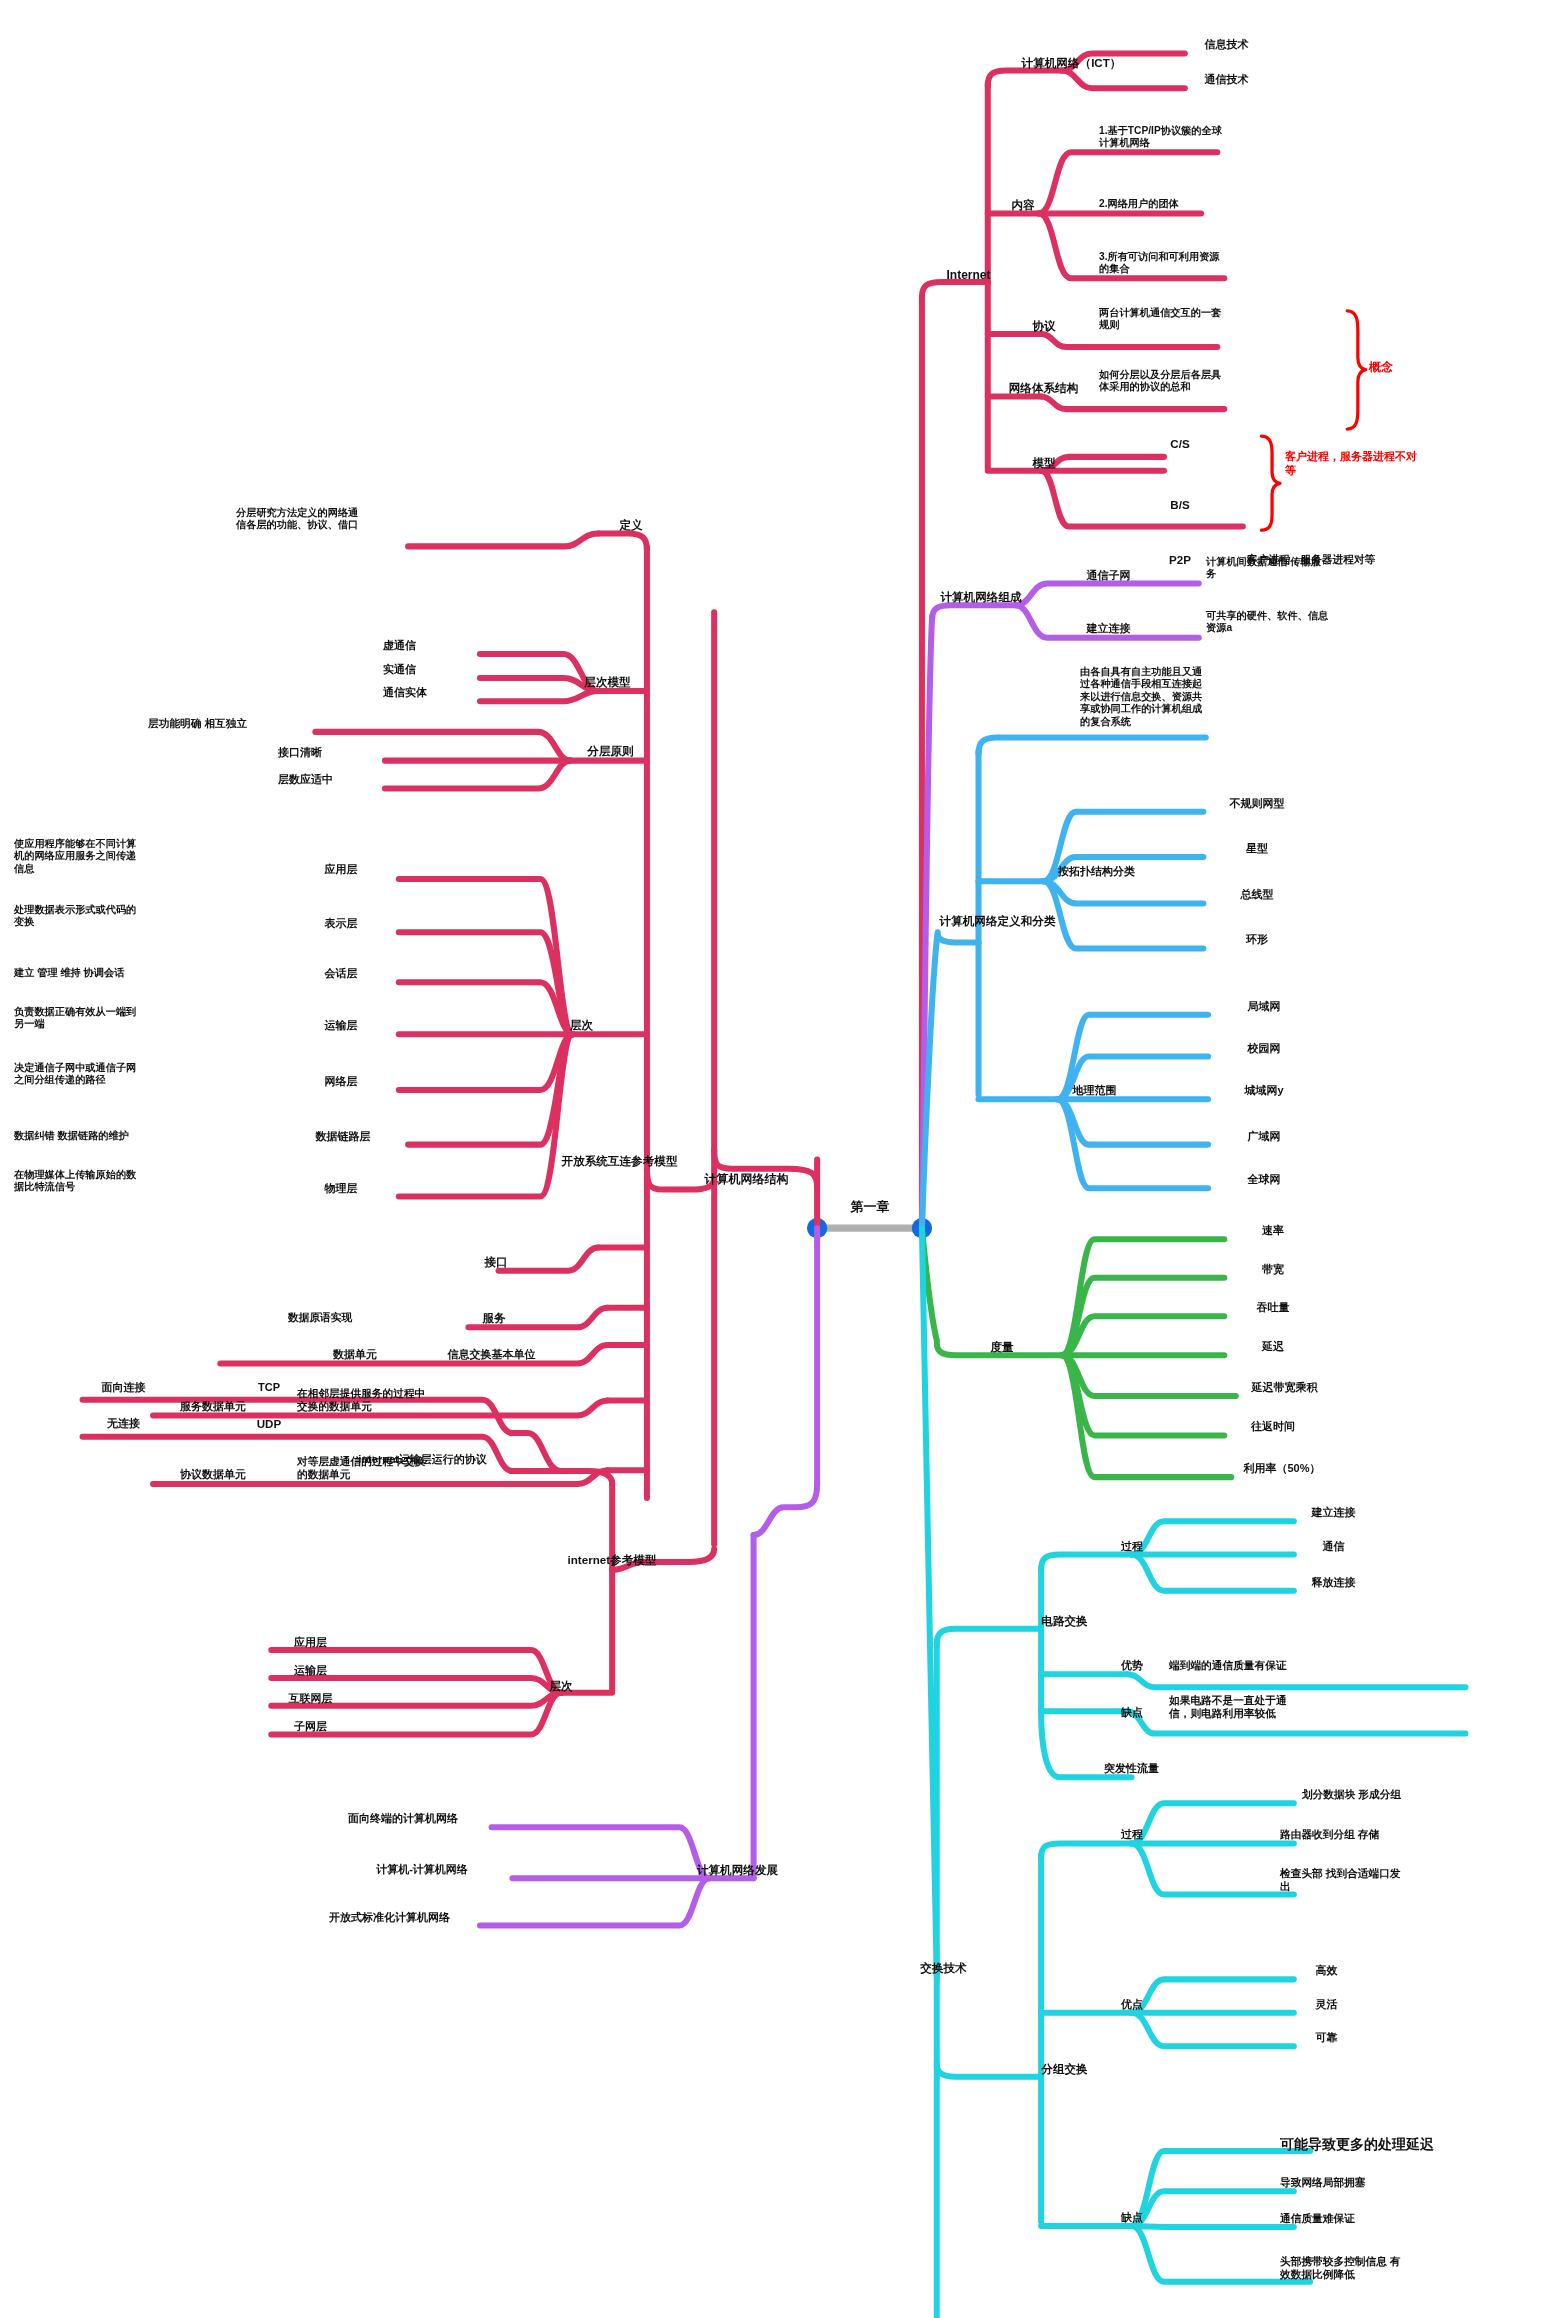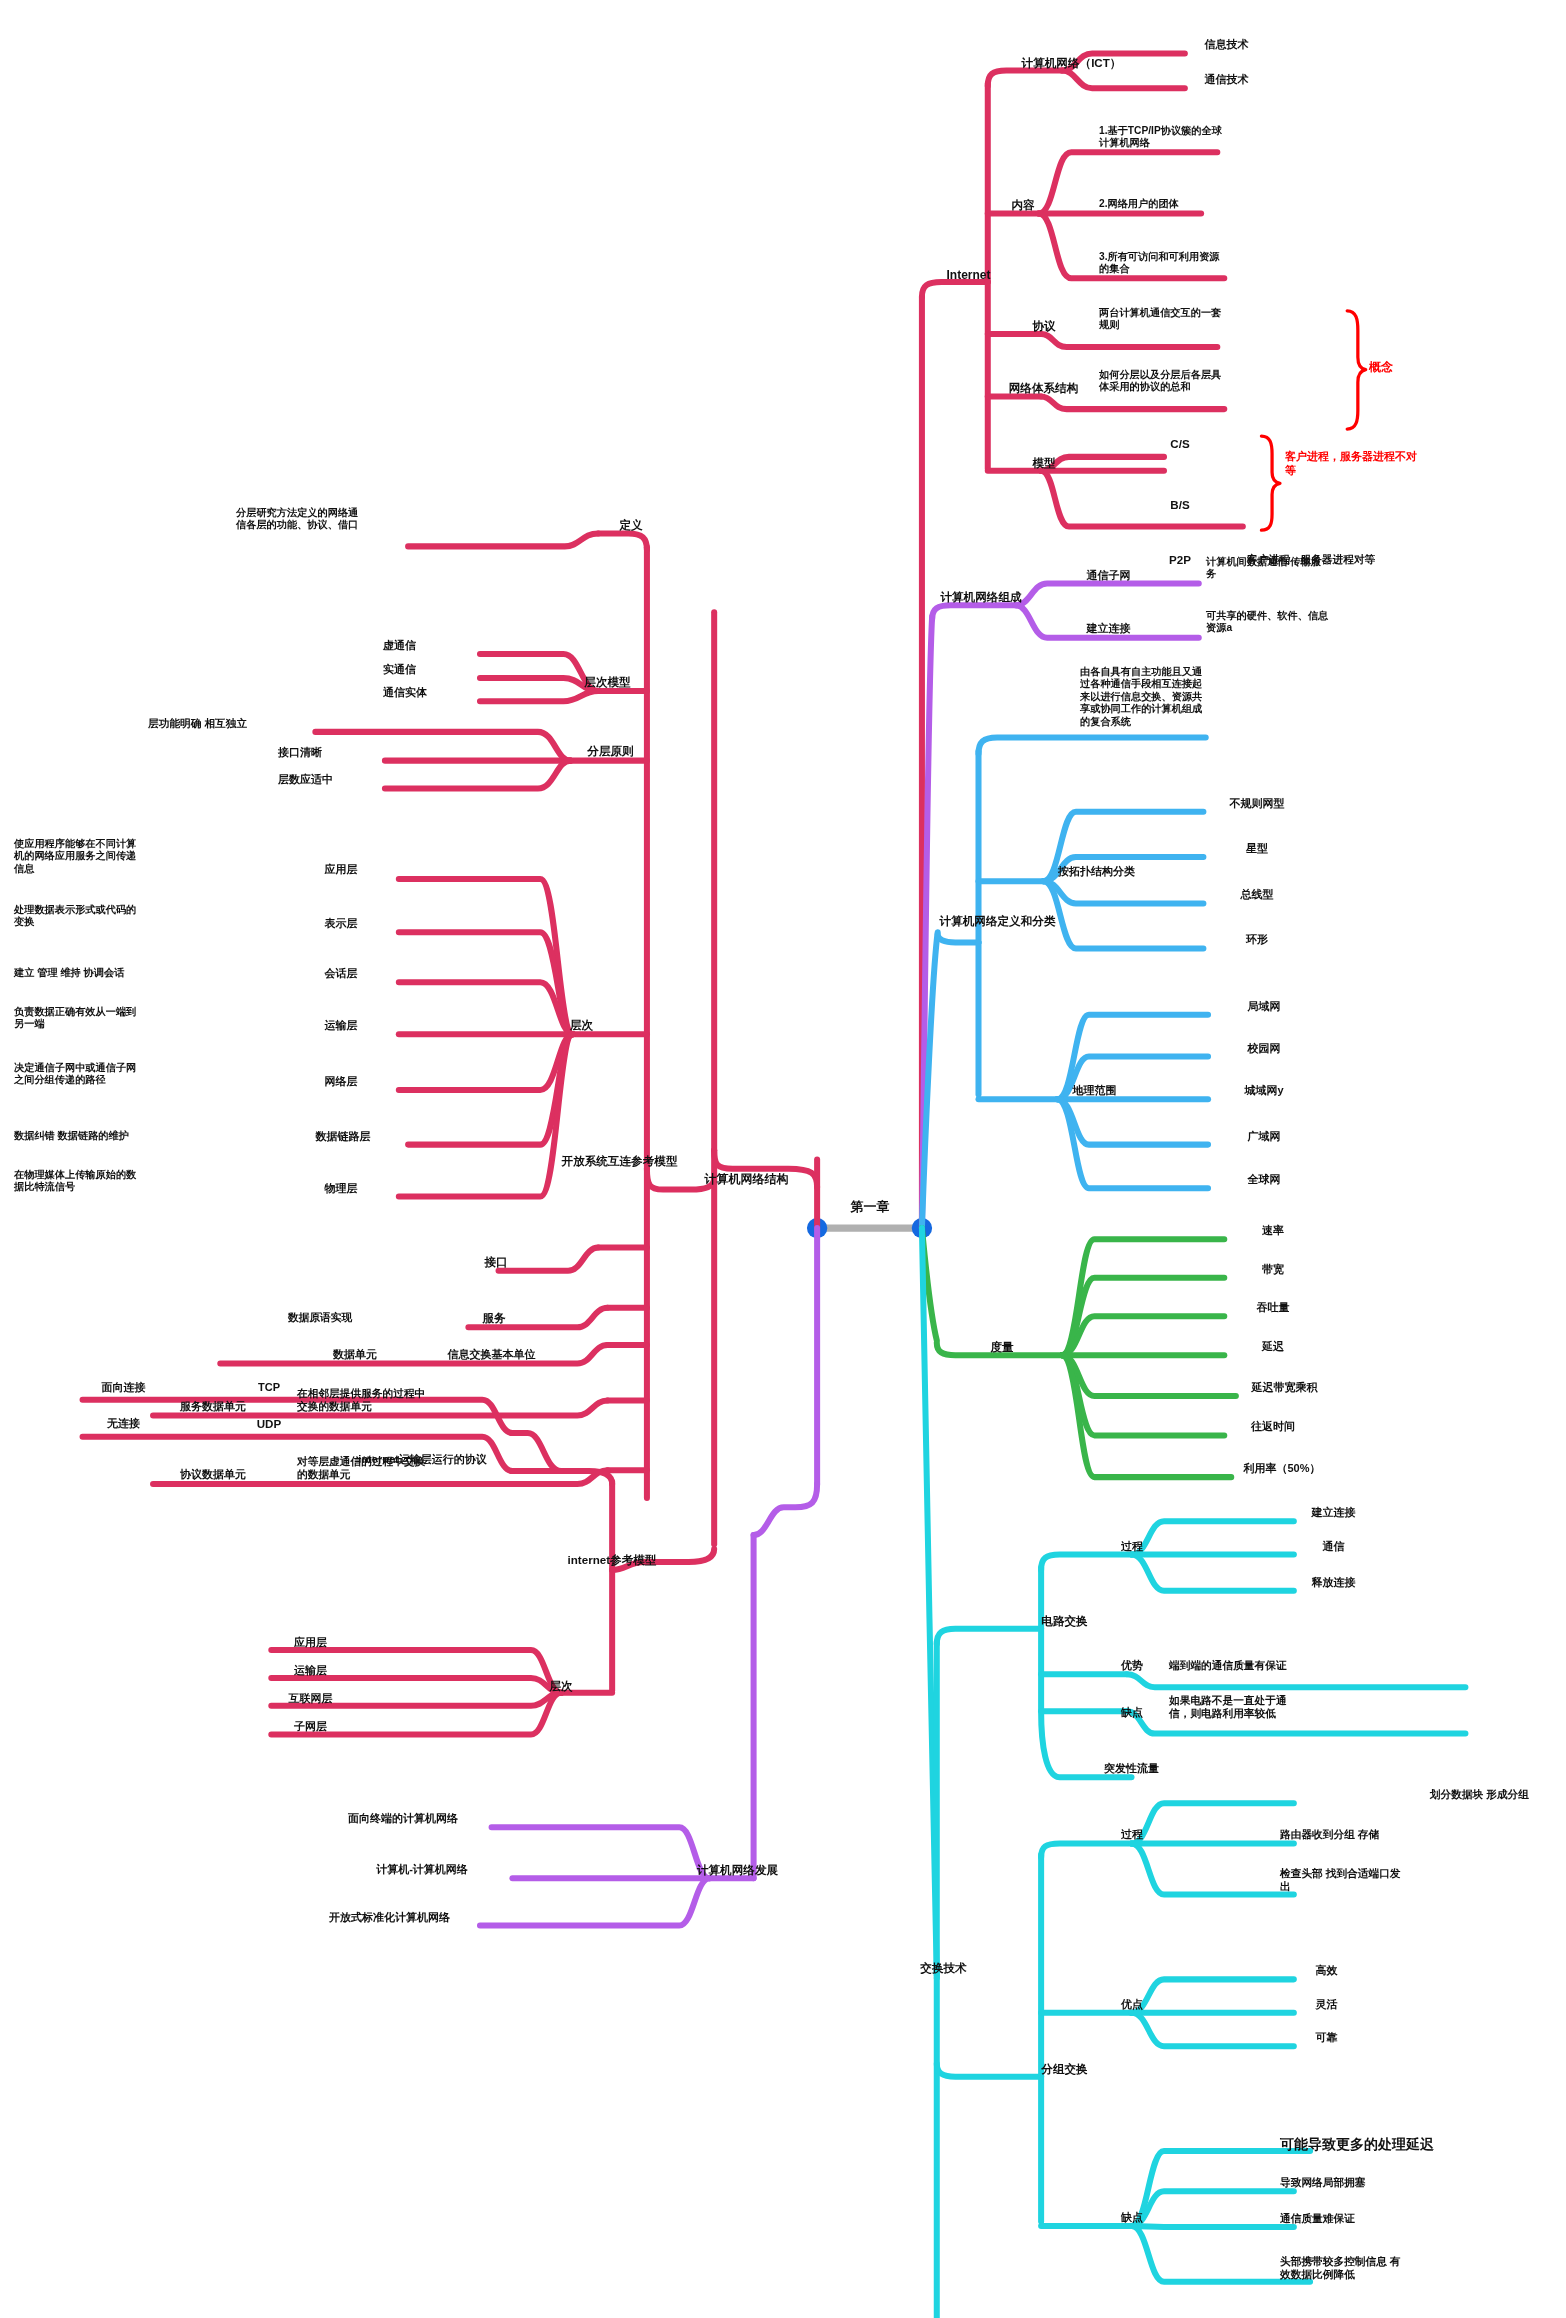--- a/index.html
+++ b/index.html
@@ -375,21 +375,21 @@
   <div class="node right" style="left:1169px;top:1659px;width:260px;font-size:10.7px;text-align:left;">端到端的通信质量有保证</div>
 
   <div class="node center" style="left:1104px;top:1706px;width:56px;font-size:11px;">缺点</div>
   <div class="node right" style="left:1169px;top:1694px;width:260px;font-size:10.7px;text-align:left;">如果电路不是一直处于通
 信，则电路利用率较低</div>
 
   <div class="node center" style="left:1076px;top:1762px;width:111px;font-size:11px;">突发性流量</div>
 
   <div class="node center" style="left:1018px;top:2062px;width:93px;font-size:11.6px;">分组交换</div>
   <div class="node center" style="left:1104px;top:1828px;width:56px;font-size:11px;">过程</div>
-  <div class="node right" style="left:1330px;top:1788px;width:199px;font-size:10.7px;text-align:right;">划分数据块 形成分组</div>
+  <div class="node right" style="left:1252px;top:1788px;width:199px;font-size:10.7px;text-align:center;">划分数据块 形成分组</div>
   <div class="node right" style="left:1280px;top:1828px;width:199px;font-size:10.7px;text-align:left;">路由器收到分组 存储</div>
   <div class="node right" style="left:1280px;top:1867px;width:199px;font-size:10.7px;text-align:left;">检查头部 找到合适端口发
 出</div>
 
   <div class="node center" style="left:1104px;top:1998px;width:56px;font-size:11px;">优点</div>
   <div class="node center" style="left:1280px;top:1964px;width:93px;font-size:11px;">高效</div>
   <div class="node center" style="left:1280px;top:1998px;width:93px;font-size:11px;">灵活</div>
   <div class="node center" style="left:1280px;top:2031px;width:93px;font-size:11px;">可靠</div>
 
   <div class="node center" style="left:1104px;top:2211px;width:56px;font-size:11px;">缺点</div>

